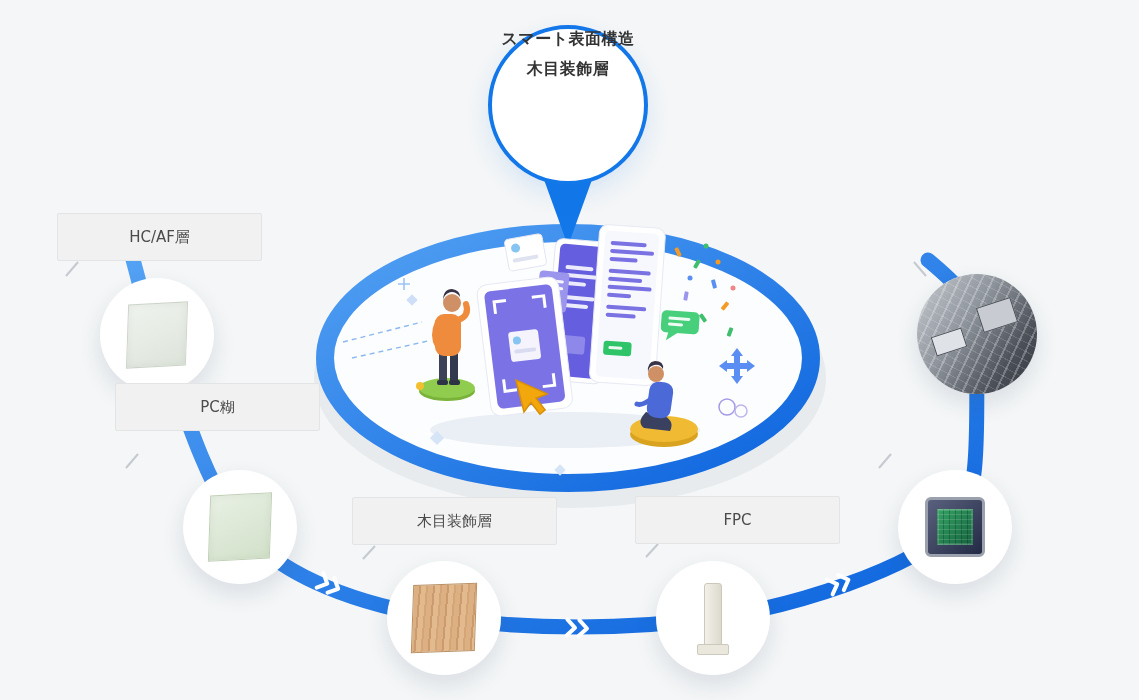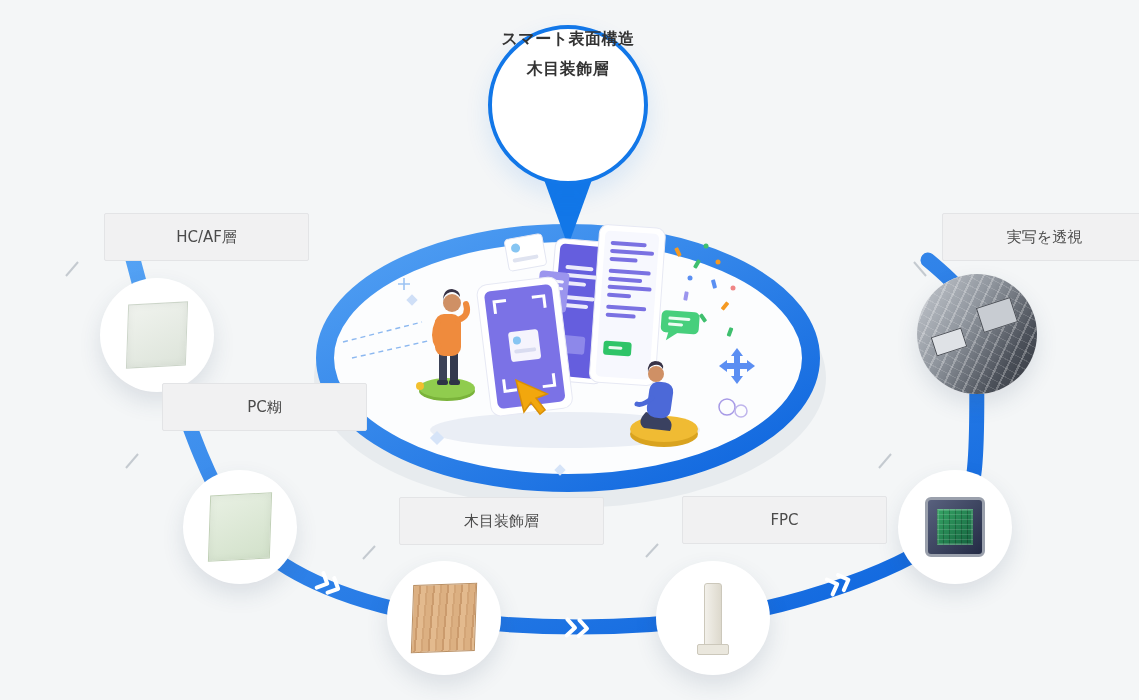--- a/index.html
+++ b/index.html
@@ -8,21 +8,21 @@
   .bg-svg{position:absolute;left:0;top:0;z-index:1;}
 
   .badge{position:absolute;left:488px;top:25px;width:160px;height:160px;border-radius:50%;
     background:#ffffff;border:4px solid #1277e8;box-sizing:border-box;z-index:6;
     display:flex;flex-direction:column;align-items:center;gap:9px;
     box-shadow:0 10px 24px rgba(18,119,232,0.12);}
   .badge-line{font-size:16px;font-weight:bold;color:#333333;letter-spacing:.5px;white-space:nowrap;}
 
   .plabel{position:absolute;width:205px;height:48px;background:#f1f1f2;border:1px solid #e3e4e6;
     border-radius:2px;box-sizing:border-box;display:flex;align-items:center;justify-content:center;
-    font-size:15px;color:#4b4b4b;z-index:4;margin-left:47px;}
+    font-size:15px;color:#4b4b4b;z-index:4;}
 
   .node{position:absolute;width:114px;height:114px;border-radius:50%;background:#ffffff;
     box-shadow:0 10px 22px rgba(50,70,100,0.13);display:flex;align-items:center;justify-content:center;z-index:3;}
   .node-lg{width:120px;height:120px;}
 
   .film{width:58px;height:62px;transform:rotate(-3deg) skewX(-5deg);box-shadow:inset 0 0 8px rgba(0,0,0,0.05);}
   .film-a{background:linear-gradient(155deg,#f0f3ee,#dde4da);border:1px solid #ccd5c9;}
   .film-b{width:60px;height:64px;background:linear-gradient(155deg,#e8f0e3,#d2e1ca);border:1px solid #c0d0b6;}
 
   .wood{width:62px;height:66px;transform:rotate(-2deg) skewX(-4deg);border:1px solid #b98f63;
@@ -242,21 +242,20 @@
 
   <div class="badge">
     <div class="badge-line">スマート表面構造</div>
     <div class="badge-line">木目装飾層</div>
   </div>
 
   <div class="plabel" style="left:57px;top:213px">HC/AF層</div>
   <div class="plabel" style="left:115px;top:383px">PC糊</div>
   <div class="plabel" style="left:635px;top:496px">FPC</div>
   <div class="plabel" style="left:352px;top:497px">木目装飾層</div>
-  <div class="plabel" style="left:895px;top:213px">実写を透視</div>
 
   <div class="node" style="left:100px;top:278px">
     <div class="film film-a"></div>
   </div>
 
   <div class="node" style="left:183px;top:470px">
     <div class="film film-b"></div>
   </div>
 
   <div class="node" style="left:387px;top:561px">

